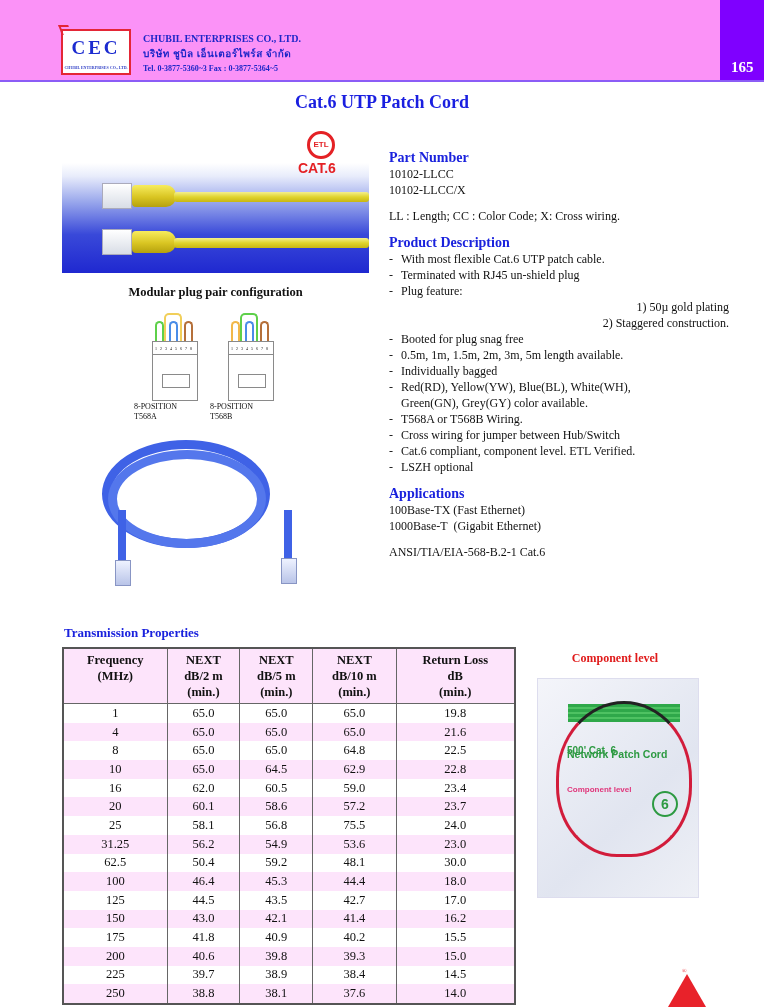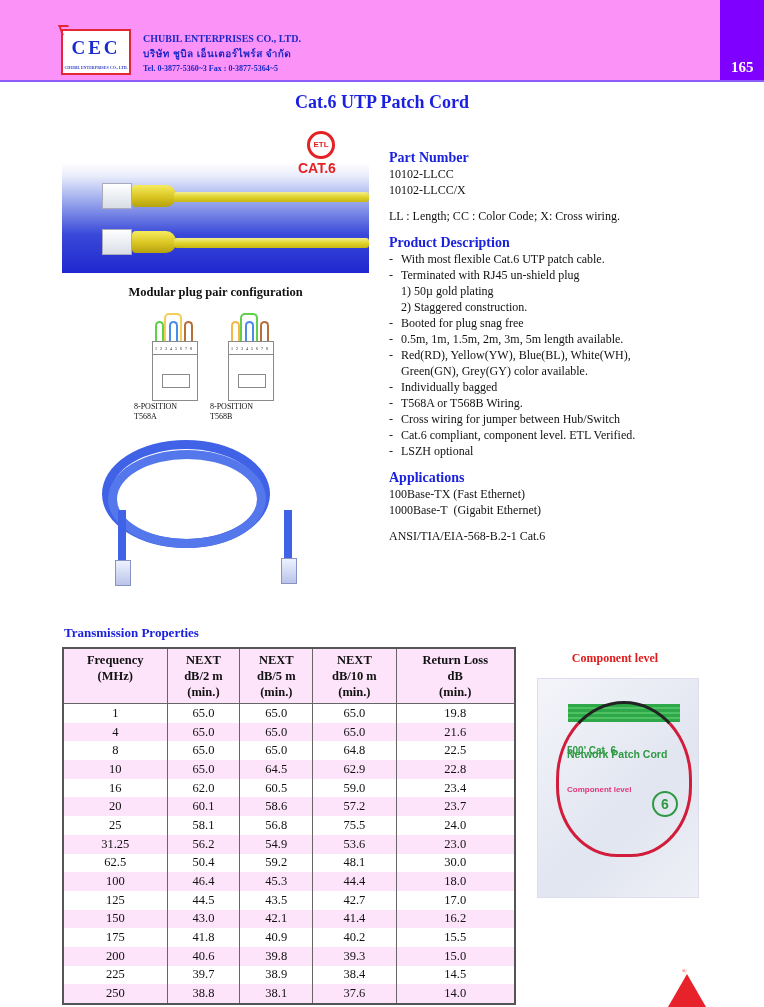--- a/index.html
+++ b/index.html
@@ -46,21 +46,21 @@
   .ring { position:absolute; border:9px solid #3f62e6; border-radius:50%; }
   .blue-leg { position:absolute; width:8px; background:#3f62e6; }
   .blue-plug { position:absolute; width:14px; height:24px; background:linear-gradient(#eef2ff,#b9c4e8); border:1px solid #8895c4; }
 
   
   .rcol { position:absolute; left:389px; top:149px; width:340px; font-size:12px; line-height:16px; }
   .sec-h { color:#1a22dd; font-weight:bold; font-size:14px; line-height:17px; }
   .gap { height:10px; }
   .bl { padding-left:12px; text-indent:-12px; }
   .bl .dash { display:inline-block; width:12px; text-indent:0; }
-  .sub { padding-left:12px; }
+  .sub { padding-left:12px;text-align:right; }
 
   
   .tp-title { position:absolute; left:64px; top:625px; color:#1a22dd; font-weight:bold; font-size:13px; }
   table.tp { position:absolute; left:62px; top:647px; width:454px; border-collapse:collapse; border:2px solid #555; font-size:12.5px; }
   table.tp th { background:#fde4fb; font-weight:bold; border:1px solid #666; padding:3px 2px 3px; line-height:16px; text-align:center; }
   table.tp td { border-left:1px solid #666; border-right:1px solid #666; text-align:center; height:18.7px; padding:0; line-height:17px; }
   table.tp tbody tr:nth-child(even) td { background:#fde4fb; }
   table.tp tbody tr:first-child td { border-top:1px solid #666; }
 
   
@@ -156,26 +156,27 @@
   <div class="sec-h">Part Number</div>
   <div>10102-LLCC</div>
   <div>10102-LLCC/X</div>
   <div class="gap"></div>
   <div>LL : Length; CC : Color Code; X: Cross wiring.</div>
   <div class="gap"></div>
 
   <div class="sec-h">Product Description</div>
   <div class="bl"><span class="dash">-</span><span>With most flexible Cat.6 UTP patch cable.</span></div>
   <div class="bl"><span class="dash">-</span><span>Terminated with RJ45 un-shield plug</span></div>
+  <div class="bl"><span class="dash">-</span><span>Plug feature:</span></div>
   <div class="sub">1)  50µ gold plating</div>
   <div class="sub">2)  Staggered construction.</div>
   <div class="bl"><span class="dash">-</span><span>Booted for plug snag free</span></div>
   <div class="bl"><span class="dash">-</span><span>0.5m, 1m, 1.5m, 2m, 3m, 5m length available.</span></div>
+  <div class="bl"><span class="dash">-</span><span>Individually bagged</span></div>
   <div class="bl" style="width:285px;"><span class="dash">-</span><span>Red(RD), Yellow(YW), Blue(BL), White(WH), Green(GN), Grey(GY) color available.</span></div>
-  <div class="bl"><span class="dash">-</span><span>Individually bagged</span></div>
   <div class="bl"><span class="dash">-</span><span>T568A or T568B Wiring.</span></div>
   <div class="bl"><span class="dash">-</span><span>Cross wiring for jumper between Hub/Switch</span></div>
   <div class="bl"><span class="dash">-</span><span>Cat.6 compliant, component level. ETL Verified.</span></div>
   <div class="bl"><span class="dash">-</span><span>LSZH optional</span></div>
   <div class="gap"></div>
 
   <div class="sec-h">Applications</div>
   <div>100Base-TX (Fast Ethernet)</div>
   <div style="white-space:pre;">1000Base-T  (Gigabit Ethernet)</div>
   <div class="gap"></div>

